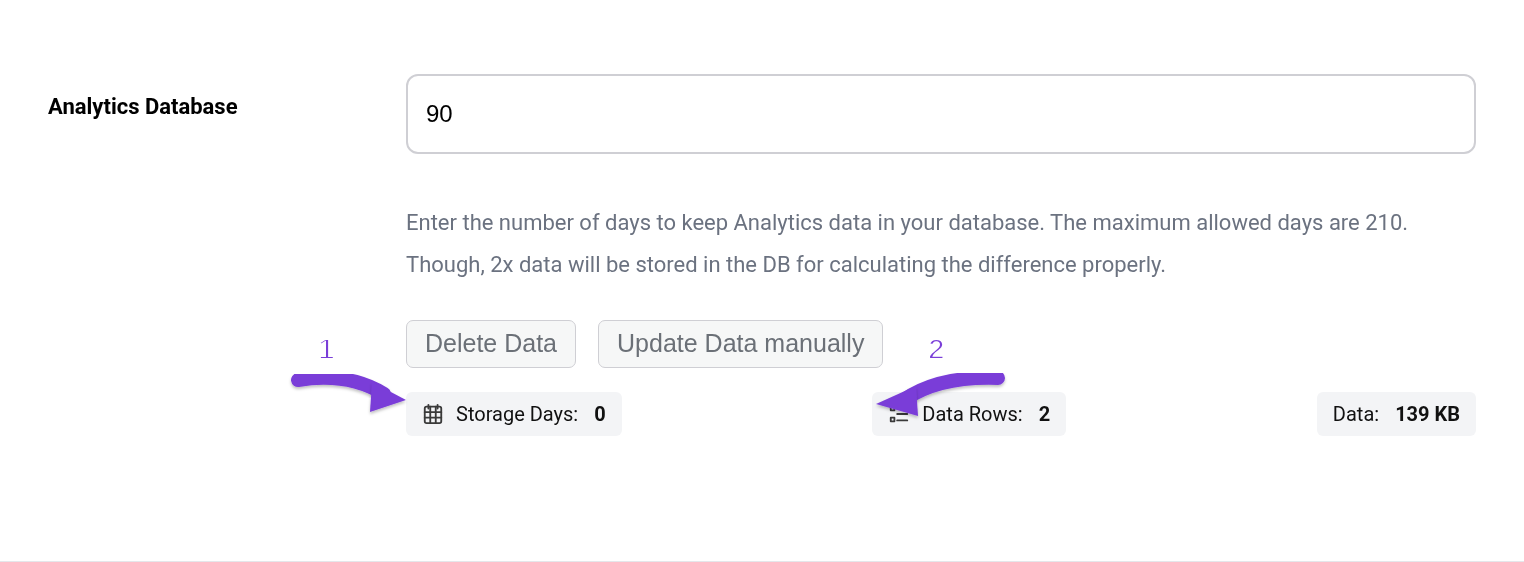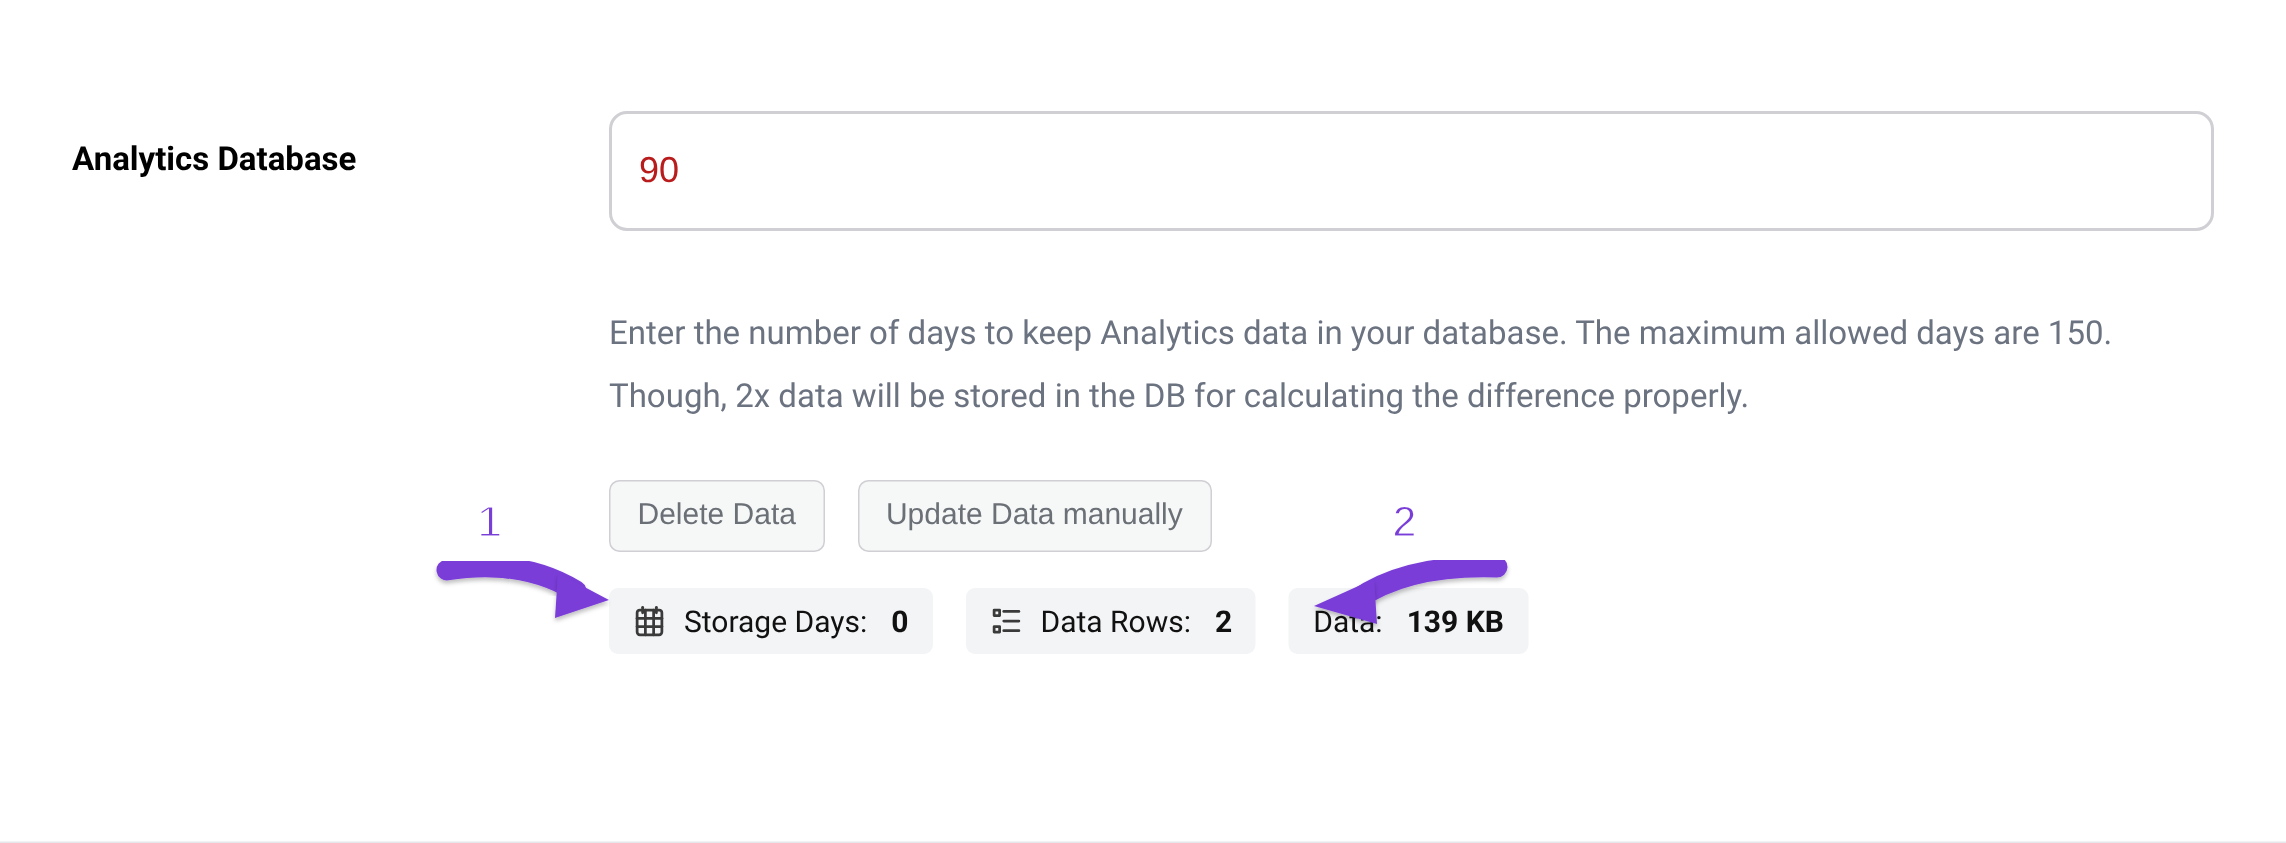--- a/index.html
+++ b/index.html
@@ -35,21 +35,21 @@
     flex: 1;
     min-width: 0;
   }
   .input {
     width: 100%;
     height: 80px;
     border: 2px solid #cfcfd4;
     border-radius: 12px;
     padding: 0 18px;
     font-size: 24px;
-    color: #b91c1c;
+    color: #000000;
     background: #fff;
     outline: none;
   }
   .help {
     margin-top: 48px;
     color: #6b7280;
     font-size: 22px;
     line-height: 1.9;
     max-width: 1060px;
   }
@@ -61,29 +61,30 @@
   .btn {
     display: inline-flex;
     align-items: center;
     justify-content: center;
     height: 48px;
     padding: 0 18px;
     background: #f6f7f7;
     border: 1px solid #cfcfd4;
     border-radius: 7px;
     color: #6b7077;
-    font-size: 20px;
+    font-size: 25px;
     cursor: pointer;
     user-select: none;
   }
   .stats-row {
     margin-top: 24px;
     display: flex;
     gap: 22px;
     flex-wrap: wrap;
+    justify-content: space-between;
   }
   .stat {
     display: inline-flex;
     align-items: center;
     gap: 12px;
     height: 44px;
     padding: 0 16px;
     background: #f3f4f6;
     border-radius: 6px;
     font-size: 20px;
@@ -119,21 +120,21 @@
 </head>
 <body>
 
 <div class="page">
   <div class="row">
     <div class="label-col">Analytics Database</div>
 
     <div class="field-col">
       <input class="input" type="text" value="90" style="">
 
-      <div class="help">Enter the number of days to keep Analytics data in your database. The maximum allowed days are 150. Though, 2x data will be stored in the DB for calculating the difference properly.</div>
+      <div class="help">Enter the number of days to keep Analytics data in your database. The maximum allowed days are 210. Though, 2x data will be stored in the DB for calculating the difference properly.</div>
 
       <div class="btn-row">
         <button class="btn">Delete Data</button>
         <button class="btn">Update Data manually</button>
       </div>
 
       <div class="stats-row">
         <div class="stat">
           <span class="icon">
             <svg width="22" height="22" viewBox="0 0 24 24" fill="none" stroke="currentColor" stroke-width="2" stroke-linecap="round" stroke-linejoin="round">

